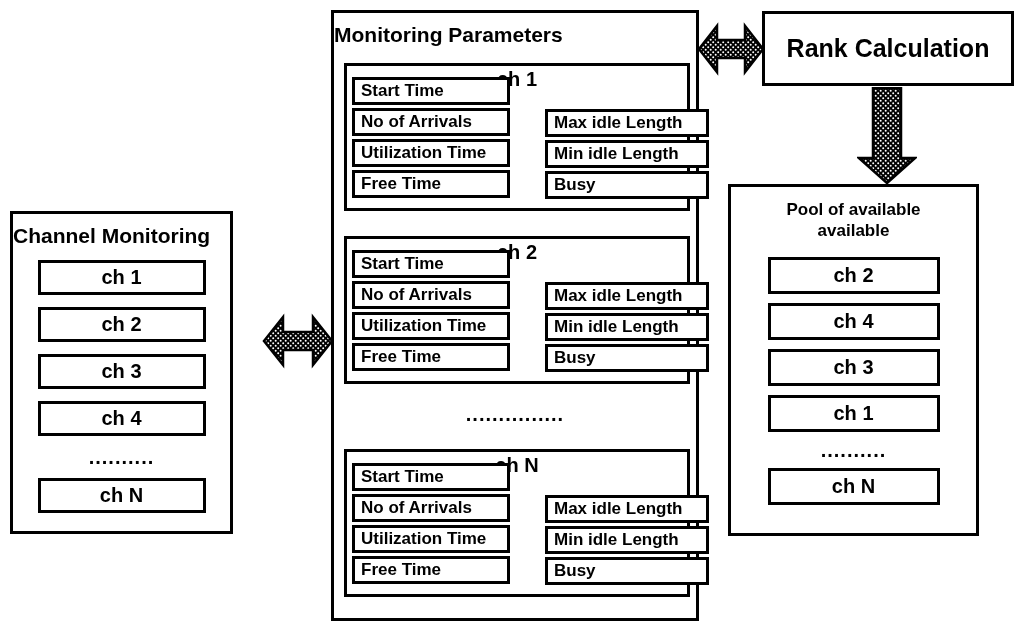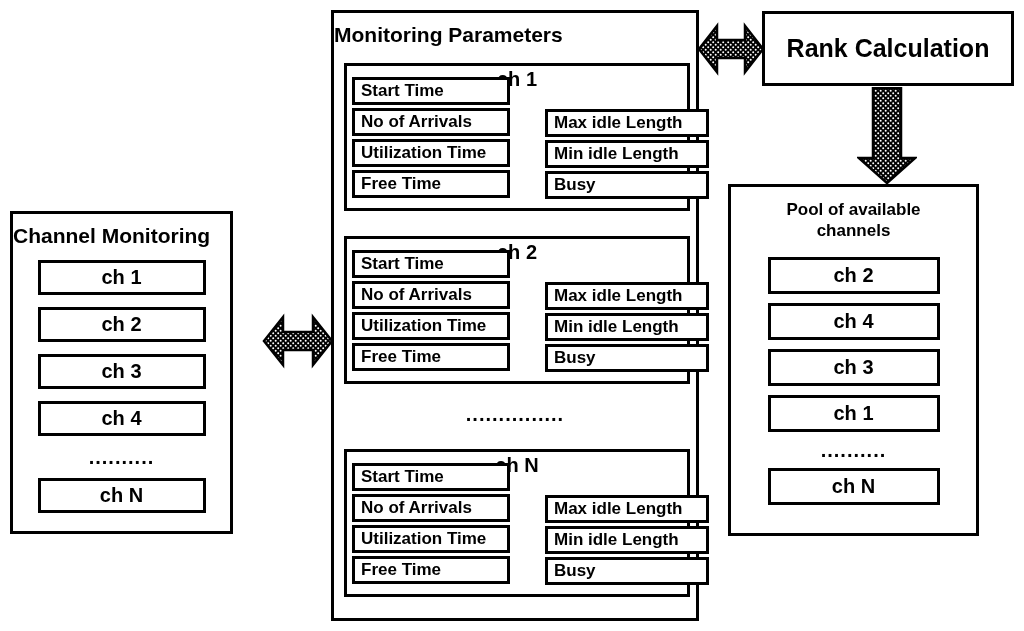--- a/index.html
+++ b/index.html
@@ -124,21 +124,21 @@
     <div class="dots" id="mid-dots">...............</div>
   </div>
 
   <div class="panel" id="rank-box">
     <div class="rank-label">Rank Calculation</div>
   </div>
 
   <div class="panel" id="pool-panel">
     <div id="pool-title">
       <div>Pool of available</div>
-      <div>channels</div>
+      <div>available</div>
     </div>
     <div class="items-col" id="pool-items">
       <div class="dots" style="order:98">..........</div>
       <div class="channel-box" style="order:99">ch N</div>
     <div class="channel-box" style="order: 0;">ch 2</div>
         <div class="channel-box" style="order: 1;">ch 4</div>
         <div class="channel-box" style="order: 2;">ch 3</div>
         <div class="channel-box" style="order: 3;">ch 1</div>
       </div>
   </div>

